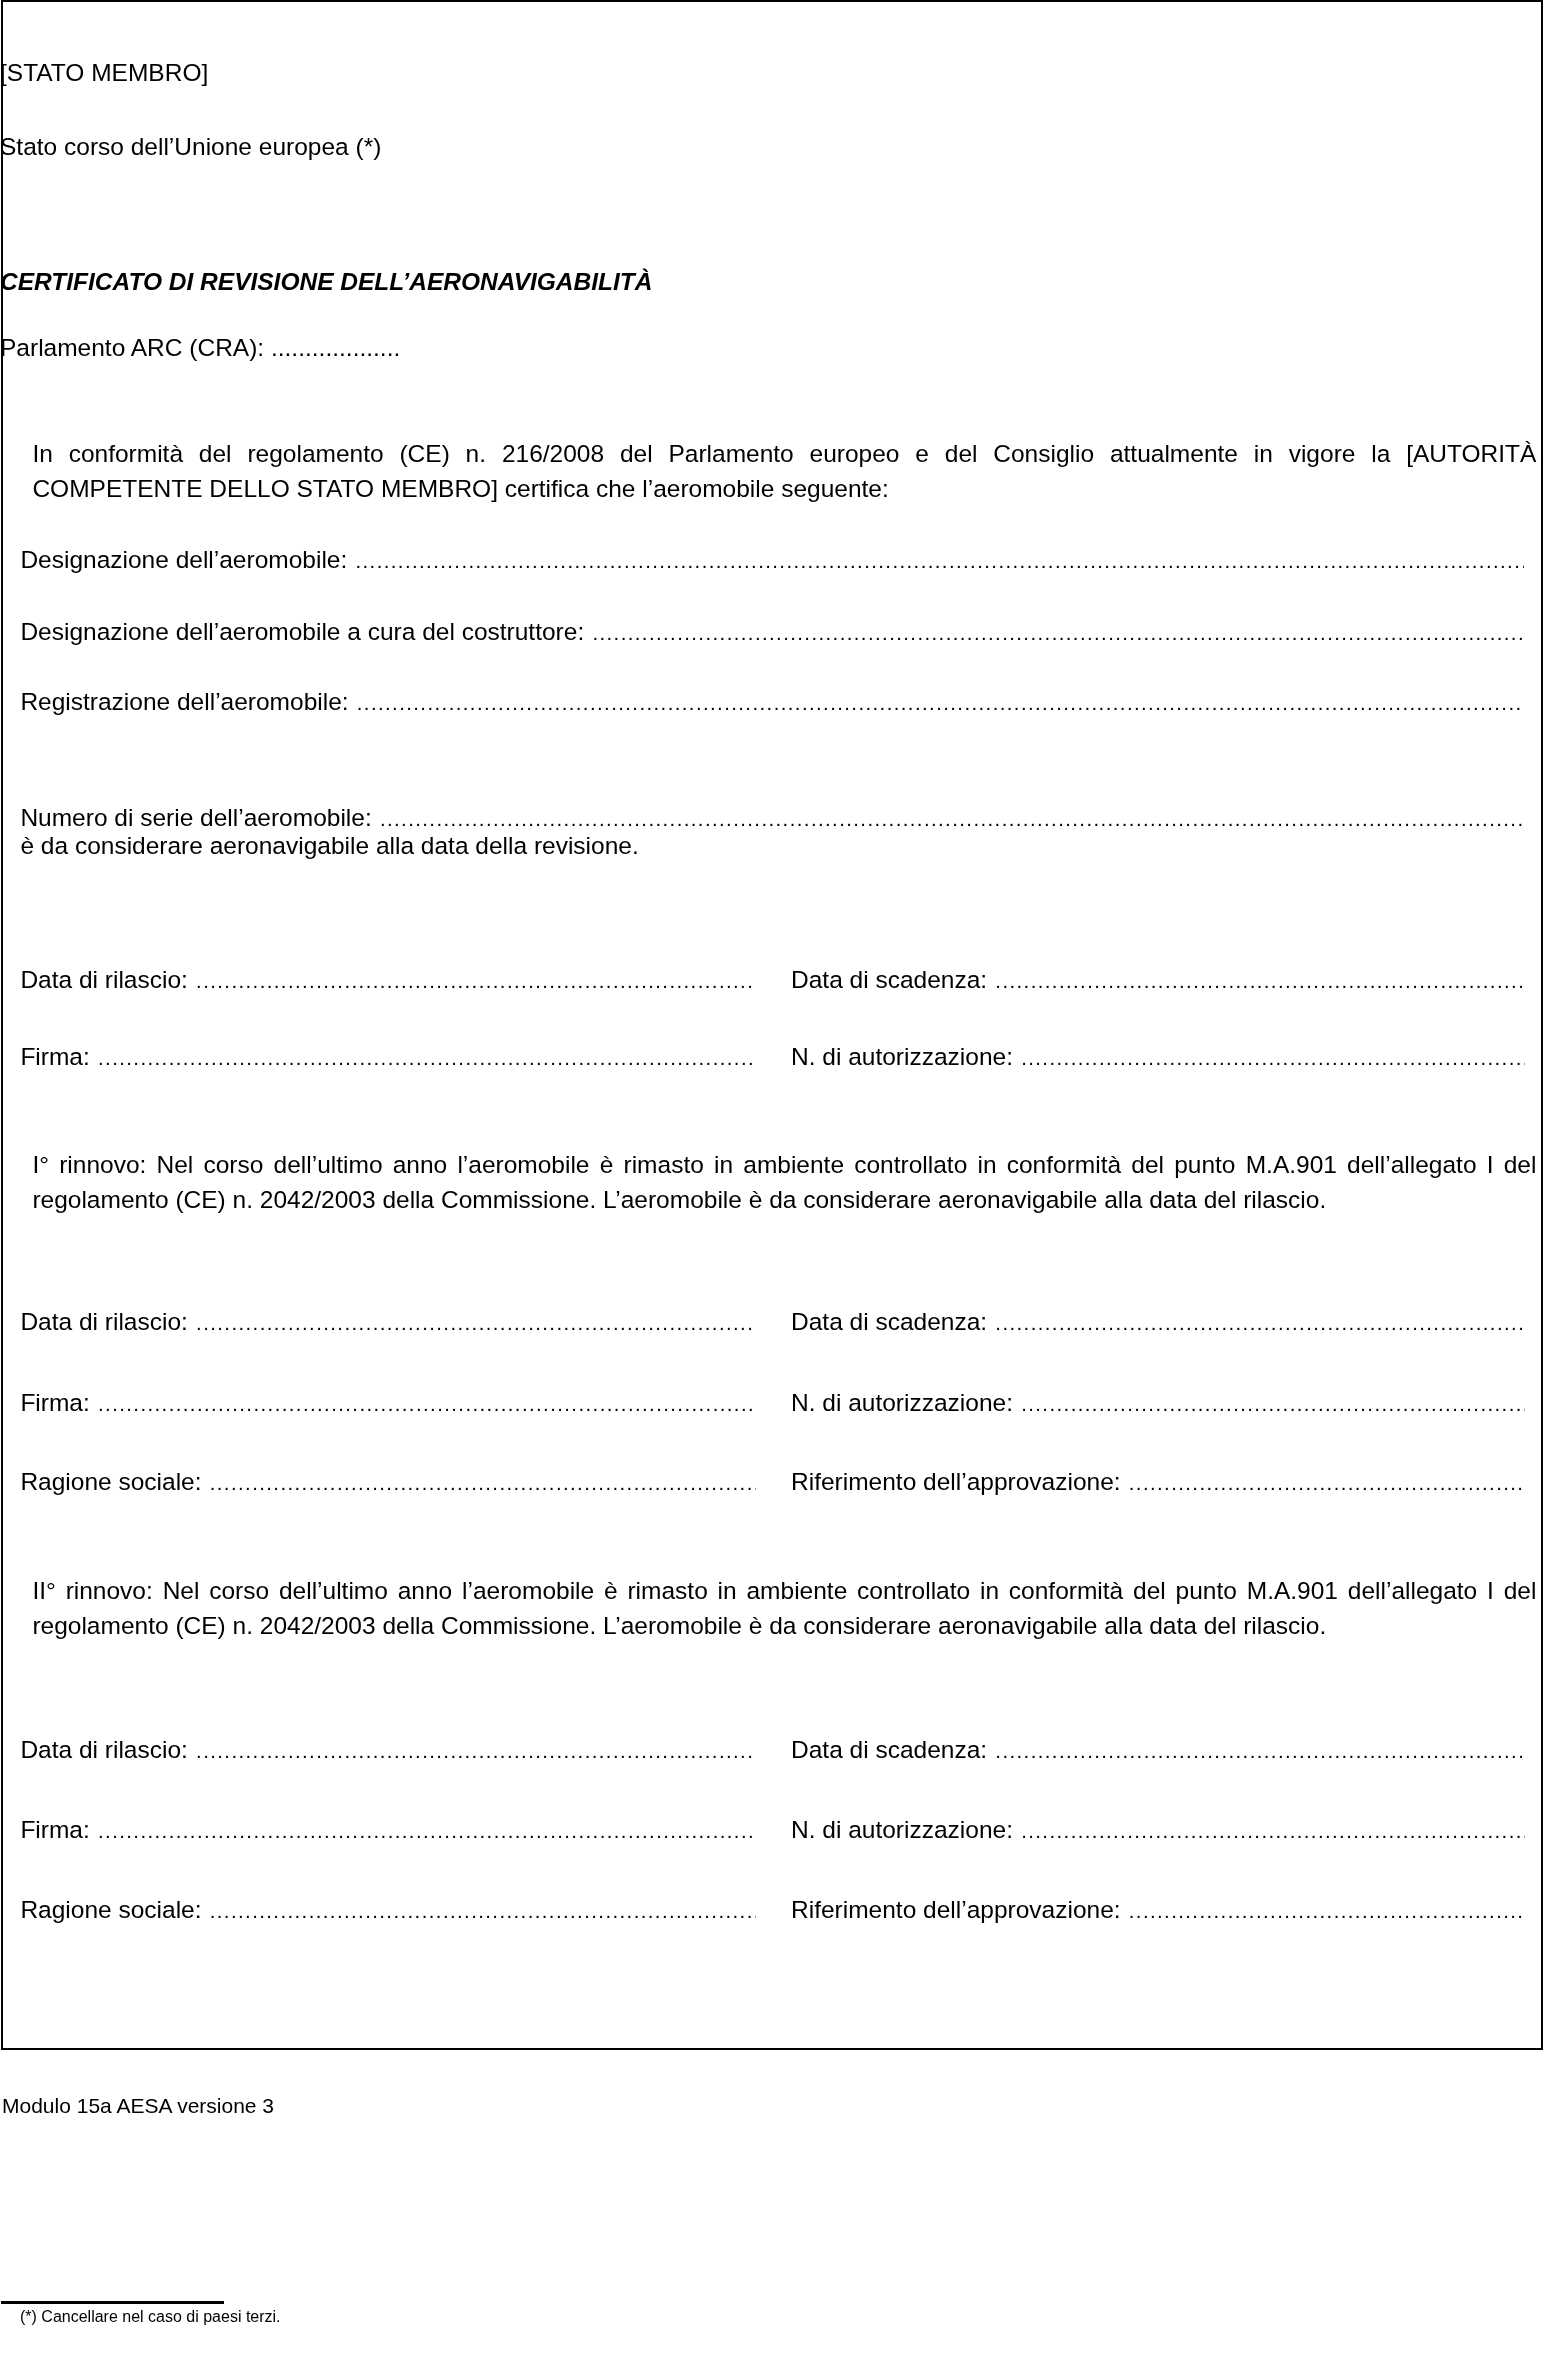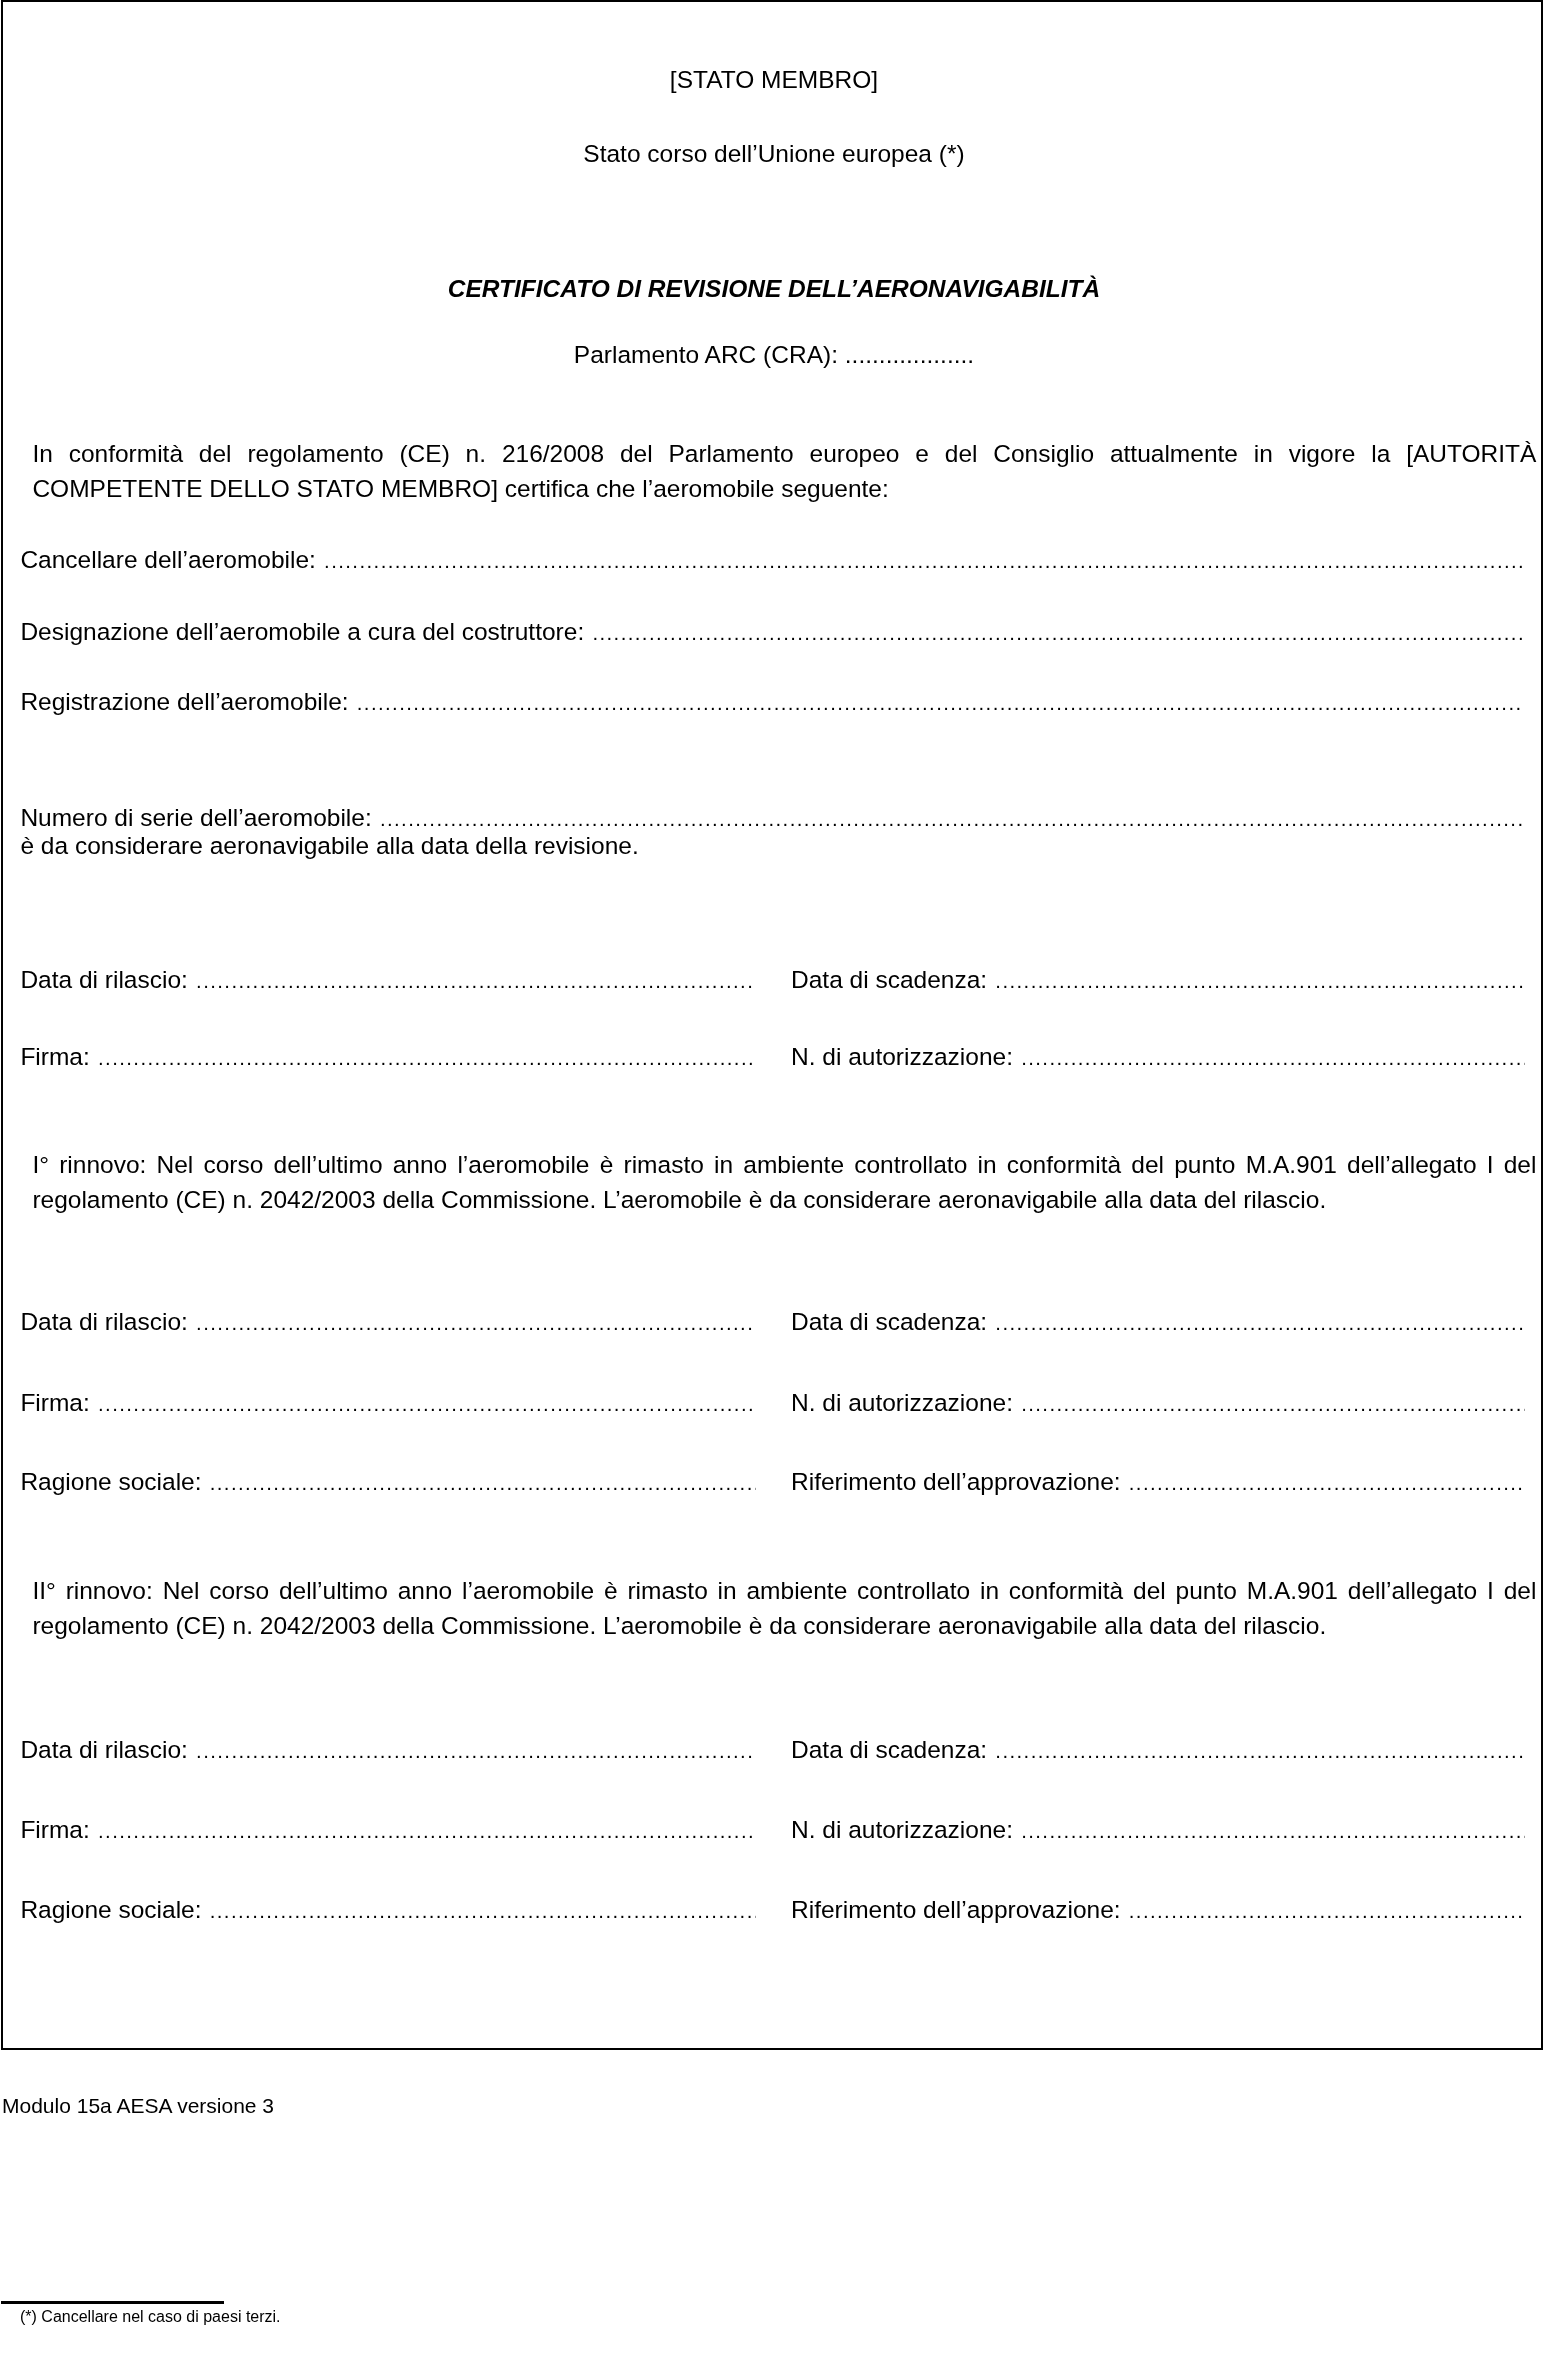--- a/index.html
+++ b/index.html
@@ -1,21 +1,21 @@
 <!DOCTYPE html>
 <html style="font-size:11px"><head>
 <meta charset="utf-8">
 <style>
   html, body { margin:0; padding:0; background:#ffffff; }
   body { width:1548px; height:2377px; position:relative; overflow:hidden;
          font-family:"Liberation Sans", sans-serif; color:#000; font-size:24.5px; }
   .frame { position:absolute; left:1.4px; top:0; width:1542px; height:2050px;
            border:2.7px solid #000; box-sizing:border-box; }
   .abs { position:absolute; white-space:nowrap; line-height:1; }
-  .center { left:0; width:1548px; text-align:center;margin-top:7px; }
+  .center { left:0; width:1548px; text-align:left; }
   .bold { font-weight:bold; }
   .para { position:absolute; left:20.4px; width:1504px; text-align:justify;
           line-height:35px; white-space:normal;margin-left:12px; }
   .field { position:absolute; display:flex; align-items:baseline; white-space:nowrap; line-height:1; }
   .field .label { flex:0 0 auto; padding-right:8.2px; }
   .field .dots { flex:1 1 auto; overflow:hidden; letter-spacing:1.4px; font-size:20.4px; }
   .full { left:20.4px; width:1504px; }
   .lcol { left:20.4px; width:736px; }
   .rcol { left:791px; width:734px; }
   .fnline { position:absolute; left:1.4px; top:2301px; width:223px; height:2.7px; background:#000; }
@@ -29,21 +29,21 @@
 <div class="abs center" style="top:135px;">Stato corso dell’Unione europea (*)</div>
 <div class="abs center bold" style="top:270px;font-style:italic;">CERTIFICATO DI REVISIONE DELL’AERONAVIGABILITÀ</div>
 <div class="abs center" style="top:336px;">
   <span>Parlamento ARC (CRA):</span>
   <span>...................</span>
 </div>
 
 <div class="para" style="top:436px;">In conformità del regolamento (CE) n. 216/2008 del Parlamento europeo e del Consiglio attualmente in vigore la [AUTORITÀ COMPETENTE DELLO STATO MEMBRO] certifica che l’aeromobile seguente:</div>
 
 <div class="field full" style="top:548px;">
-  <span class="label">Cancellare dell’aeromobile:</span>
+  <span class="label">Designazione dell’aeromobile:</span>
   <span class="dots">........................................................................................................................................................................................................</span>
 </div>
 <div class="field full" style="top:620px;">
   <span class="label">Designazione dell’aeromobile a cura del costruttore:</span>
   <span class="dots">........................................................................................................................................................................................................</span>
 </div>
 <div class="field full" style="top:690px;">
   <span class="label">Registrazione dell’aeromobile:</span>
   <span class="dots">........................................................................................................................................................................................................</span>
 </div>

